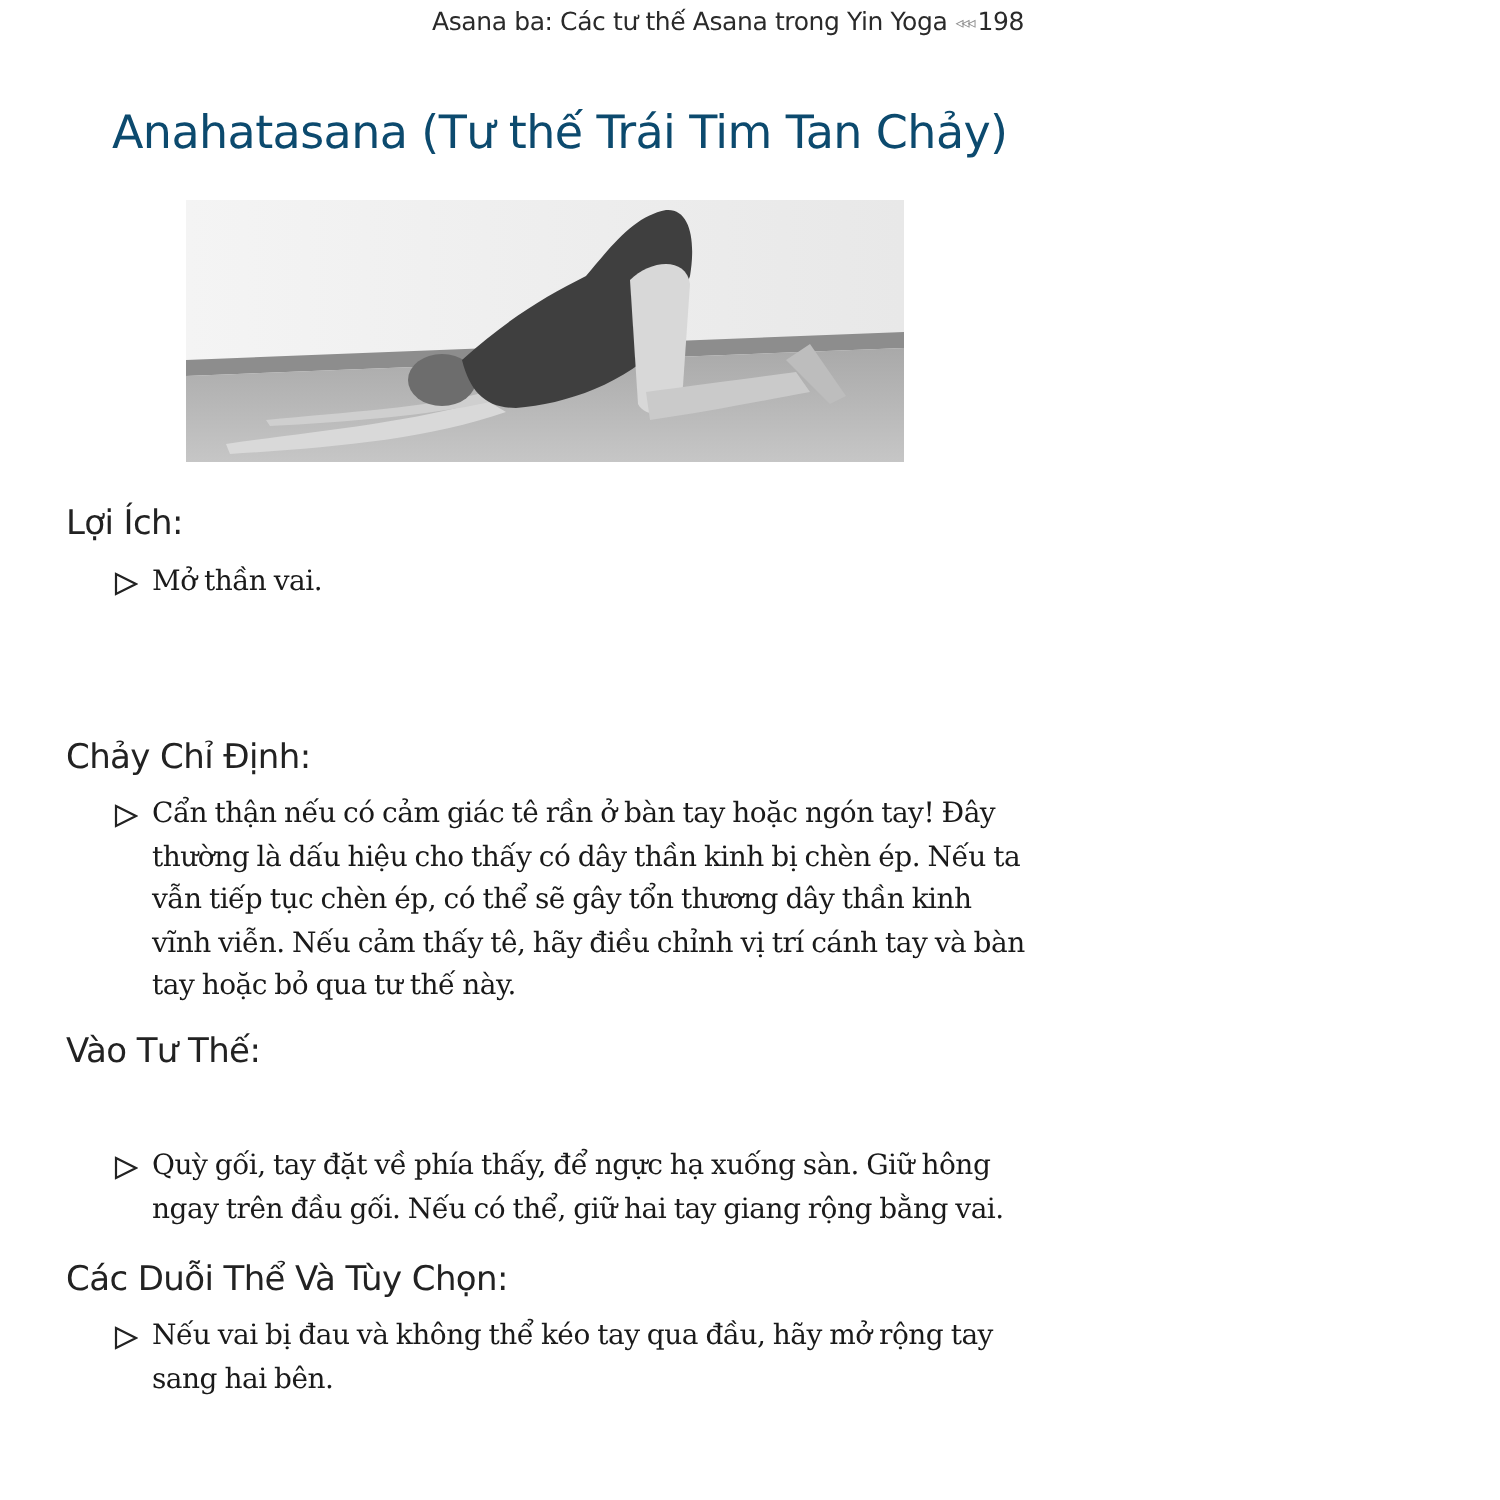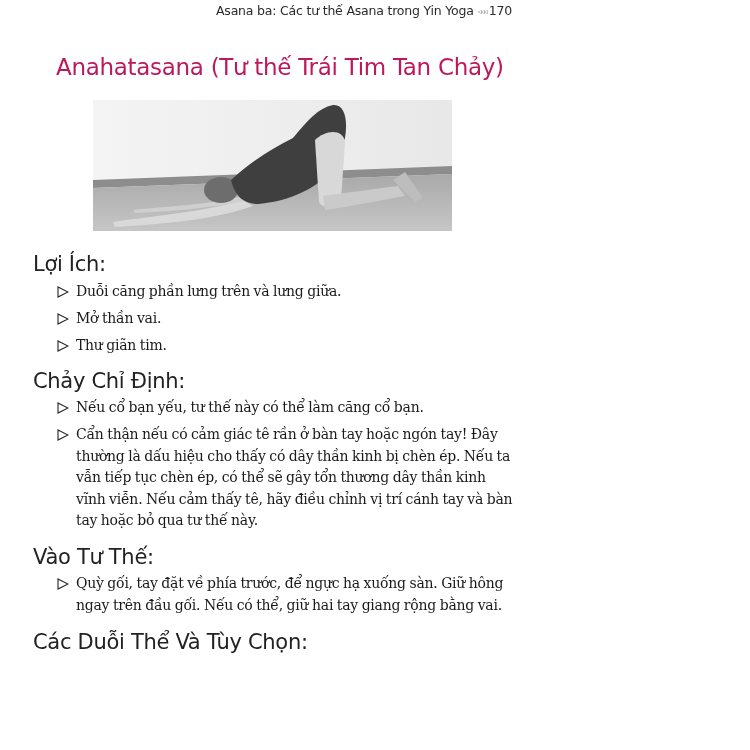--- a/index.html
+++ b/index.html
@@ -4,47 +4,47 @@
 <style>
   html, body { margin:0; padding:0; background:#ffffff; }
   body { width:750px; height:750px; position:relative; overflow:hidden; color:#1a1a1a; }
   .running-head {
     position:absolute; top:3px; left:0; width:512px; text-align:right;
     font-family:"DejaVu Sans", sans-serif; font-size:12.5px; color:#2a2a2a; letter-spacing:-0.2px;
   }
   .running-head .arrows { font-size:8px; color:#8a8a8a; margin:0 2px 0 4px; letter-spacing:-1px; vertical-align:1px; }
   .title {
     position:absolute; top:54px; left:56px; margin:0;
-    font-family:"DejaVu Sans", sans-serif; font-weight:normal; font-size:23px; letter-spacing:-0.3px; color:#be185d;
+    font-family:"DejaVu Sans", sans-serif; font-weight:normal; font-size:23px; letter-spacing:-0.3px; color:#0c4a6e;
   }
   .photo {
     position:absolute; left:93px; top:100px; width:359px; height:131px; overflow:hidden;
     background:#ececec;
   }
   .photo svg { display:block; }
   .section-heading {
     position:absolute; left:33px; margin:0; font-weight:normal;
-    font-family:"DejaVu Sans", sans-serif; font-size:21px; color:#222; letter-spacing:-0.3px;
+    font-family:"DejaVu Sans", sans-serif; font-size:17px; color:#222; letter-spacing:-0.3px;
   }
   .bullet-list { position:absolute; left:57px; width:460px; margin:0; padding:0; list-style:none; }
   .bullet-item {
     position:relative; padding-left:19px;
     font-family:"DejaVu Serif", serif; font-size:14px; line-height:21.5px; color:#1a1a1a;
     margin-bottom:5.5px; letter-spacing:-0.25px; word-spacing:-0.5px;
   }
   .bullet-item .tri {
     position:absolute; left:0; top:5px; width:0; height:0;
   }
   .tri svg { display:block; }
 </style>
 </head>
 <body>
 
 <div class="running-head">
-  <span>Asana ba: Các tư thế Asana trong Yin Yoga</span><span class="arrows">◃◃◃</span><span>170</span>
+  <span>Asana ba: Các tư thế Asana trong Yin Yoga</span><span class="arrows">◃◃◃</span><span>198</span>
 </div>
 
 <h1 class="title">Anahatasana (Tư thế Trái Tim Tan Chảy)</h1>
 
 <div class="photo">
   <svg width="359" height="131" viewBox="0 0 359 131">
     <defs>
       <linearGradient id="floor" x1="0" y1="0" x2="0" y2="1">
         <stop offset="0" stop-color="#a9a9a9"></stop>
         <stop offset="1" stop-color="#c6c6c6"></stop>
@@ -72,51 +72,41 @@
     <path d="M300,80 L312,72 L330,98 L322,102 Z" fill="#bdbdbd"></path>
   </svg>
 </div>
 
 <h2 class="section-heading" style="top:252px;">Lợi Ích:</h2>
 <ul class="bullet-list" style="top:281px;">
   <li class="bullet-item"><span class="tri">
         <svg width="12" height="12">
           <polygon points="1,1 11,6 1,11" fill="none" stroke="#222" stroke-width="1.1"></polygon>
         </svg>
-      </span><span>Duỗi căng phần lưng trên và lưng giữa.</span></li>
-  <li class="bullet-item"><span class="tri">
-        <svg width="12" height="12">
-          <polygon points="1,1 11,6 1,11" fill="none" stroke="#222" stroke-width="1.1"></polygon>
-        </svg>
       </span><span>Mở thần vai.</span></li>
-  <li class="bullet-item"><span class="tri">
-        <svg width="12" height="12">
-          <polygon points="1,1 11,6 1,11" fill="none" stroke="#222" stroke-width="1.1"></polygon>
-        </svg>
-      </span><span>Thư giãn tim.</span></li>
 </ul>
 
 <h2 class="section-heading" style="top:369px;">Chảy Chỉ Định:</h2>
 <ul class="bullet-list" style="top:397px;">
   <li class="bullet-item"><span class="tri">
         <svg width="12" height="12">
           <polygon points="1,1 11,6 1,11" fill="none" stroke="#222" stroke-width="1.1"></polygon>
         </svg>
-      </span><span>Nếu cổ bạn yếu, tư thế này có thể làm căng cổ bạn.</span></li>
-  <li class="bullet-item"><span class="tri">
-        <svg width="12" height="12">
-          <polygon points="1,1 11,6 1,11" fill="none" stroke="#222" stroke-width="1.1"></polygon>
-        </svg>
       </span><span>Cẩn thận nếu có cảm giác tê rần ở bàn tay hoặc ngón tay! Đây thường là dấu hiệu cho thấy có dây thần kinh bị chèn ép. Nếu ta vẫn tiếp tục chèn ép, có thể sẽ gây tổn thương dây thần kinh vĩnh viễn. Nếu cảm thấy tê, hãy điều chỉnh vị trí cánh tay và bàn tay hoặc bỏ qua tư thế này.</span></li>
 </ul>
 
-<h2 class="section-heading" style="top:545px;">Vào Tư Thế:</h2>
+<h2 class="section-heading" style="top:516px;">Vào Tư Thế:</h2>
 <ul class="bullet-list" style="top:573px;">
   <li class="bullet-item"><span class="tri">
         <svg width="12" height="12">
           <polygon points="1,1 11,6 1,11" fill="none" stroke="#222" stroke-width="1.1"></polygon>
         </svg>
-      </span><span>Quỳ gối, tay đặt về phía trước, để ngực hạ xuống sàn. Giữ hông ngay trên đầu gối. Nếu có thể, giữ hai tay giang rộng bằng vai.</span></li>
+      </span><span>Quỳ gối, tay đặt về phía thấy, để ngực hạ xuống sàn. Giữ hông ngay trên đầu gối. Nếu có thể, giữ hai tay giang rộng bằng vai.</span></li>
 </ul>
 
 <h2 class="section-heading" style="top:630px;">Các Duỗi Thể Và Tùy Chọn:</h2>
 <ul class="bullet-list" style="top:658px;">
+  <li class="bullet-item"><span class="tri">
+        <svg width="12" height="12">
+          <polygon points="1,1 11,6 1,11" fill="none" stroke="#222" stroke-width="1.1"></polygon>
+        </svg>
+      </span><span>Nếu vai bị đau và không thể kéo tay qua đầu, hãy mở rộng tay sang hai bên.</span></li>
 </ul>
 
 </body></html>

